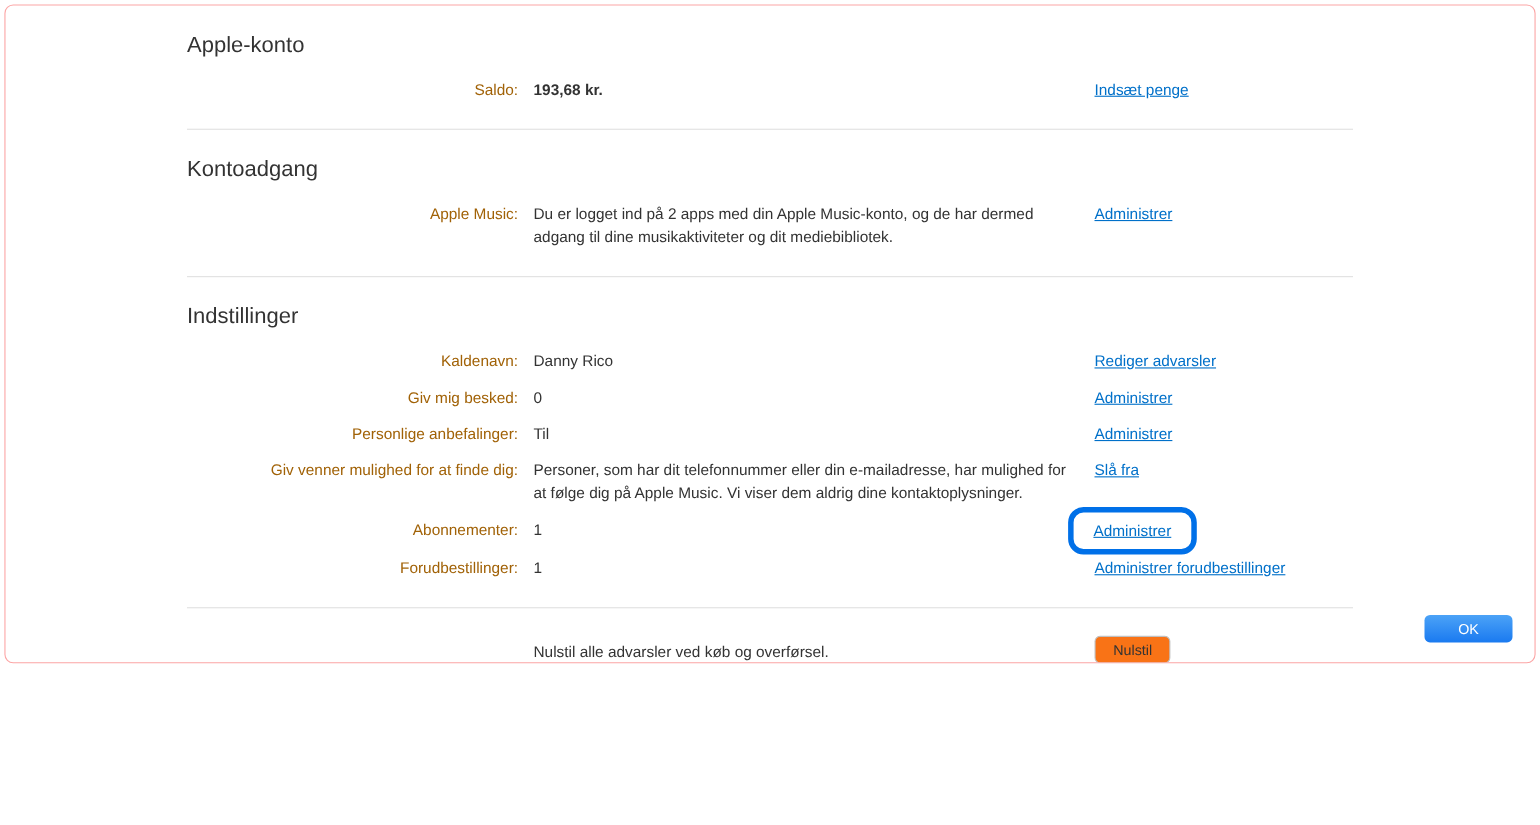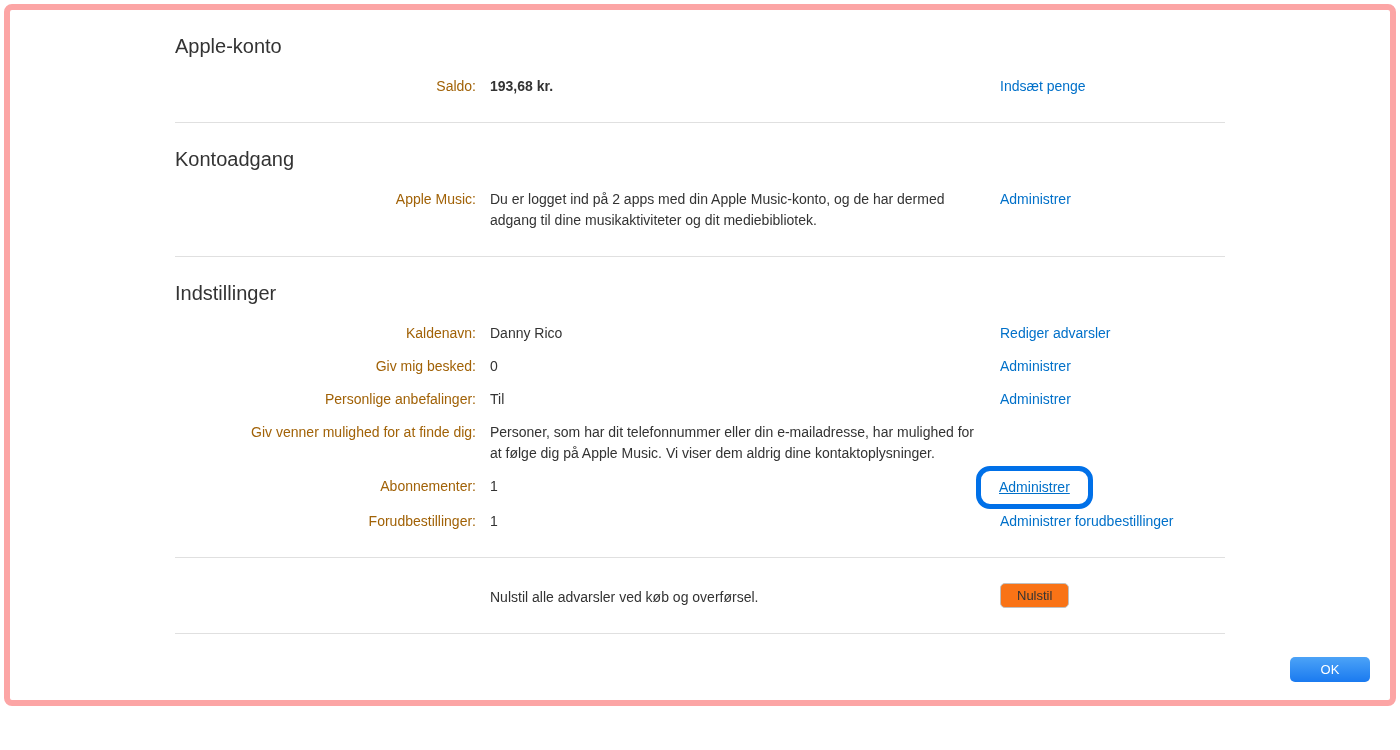--- a/index.html
+++ b/index.html
@@ -8,24 +8,24 @@
       box-sizing: border-box;
     }
     body {
       font-family: -apple-system, BlinkMacSystemFont, "Segoe UI", "Helvetica Neue", Arial, sans-serif;
       font-size: 14px;
       color: #333;
       background: #fff;
       padding: 4px;
     }
     .window {
-      border: 6px solid #fca5a5;
+      border: 1px solid #fca5a5;
       border-radius: 8px;
       width: 100%;
-      height: 702px;
+      height: 599px;
       position: relative;
       background: #fff;
       overflow: hidden;
     }
     .content {
       padding: 25px 0 0 0;
     }
     .section {
       margin: 0 165px;
       border-bottom: 1px solid #e0e0e0;
@@ -67,20 +67,21 @@
       font-weight: 600;
     }
     .action-col {
       flex: 1;
       padding-left: 20px;
     }
     .link {
       color: #0070c9;
       cursor: pointer;
       font-size: 14px;
+      text-decoration: underline;
     }
     .link.underline {
       text-decoration: underline;
     }
     .highlight-box {
       display: inline-block;
       border: 5px solid #0070e8;
       border-radius: 14px;
       padding: 6px 18px;
       margin: -10px -24px;
@@ -177,20 +178,23 @@
         <div class="label-col">Personlige anbefalinger:</div>
         <div class="value-col">Til</div>
         <div class="action-col">
           <span class="link">Administrer</span>
         </div>
       </div>
 
       <div class="row">
         <div class="label-col">Giv venner mulighed for at finde dig:</div>
         <div class="value-col">Personer, som har dit telefonnummer eller din e-mailadresse, har mulighed for at følge dig på Apple Music. Vi viser dem aldrig dine kontaktoplysninger.</div>
+        <div class="action-col">
+          <span class="link">Slå fra</span>
+        </div>
       </div>
 
       <div class="row">
         <div class="label-col">Abonnementer:</div>
         <div class="value-col">1</div>
         <div class="action-col">
           <span class="highlight-box">
             <span class="link underline">Administrer</span>
           </span>
         </div>

